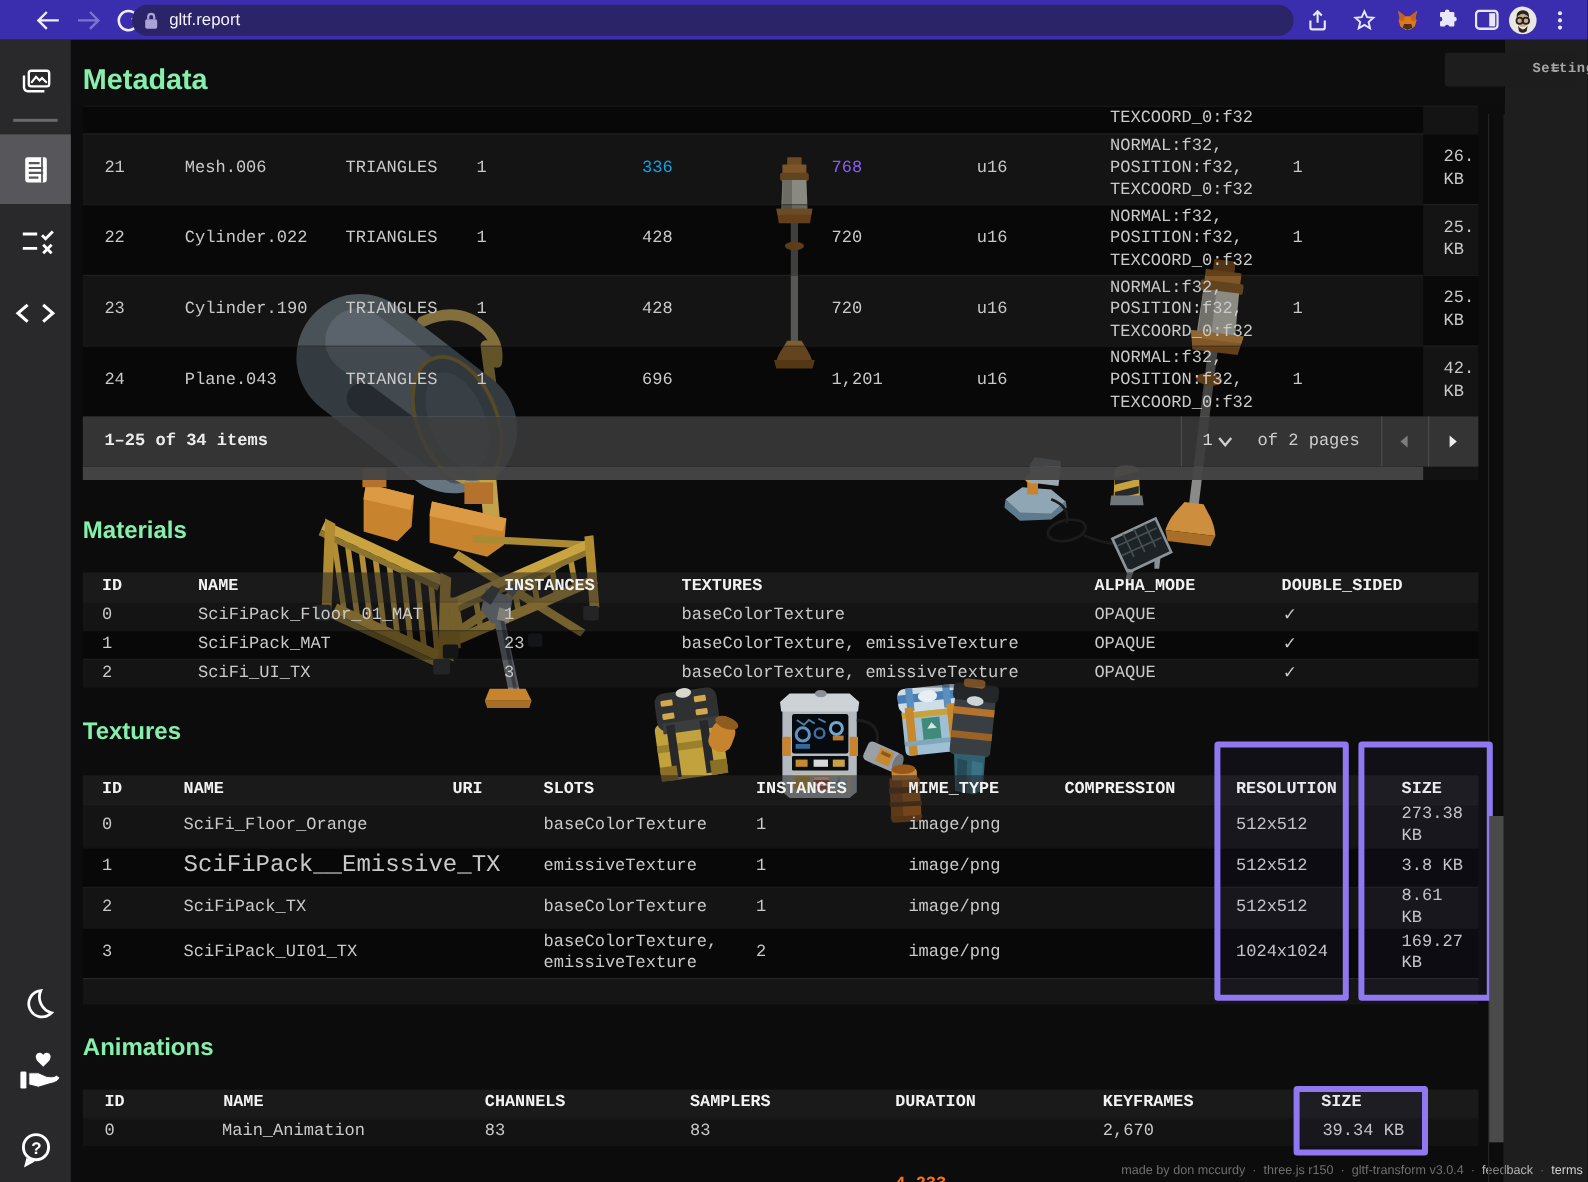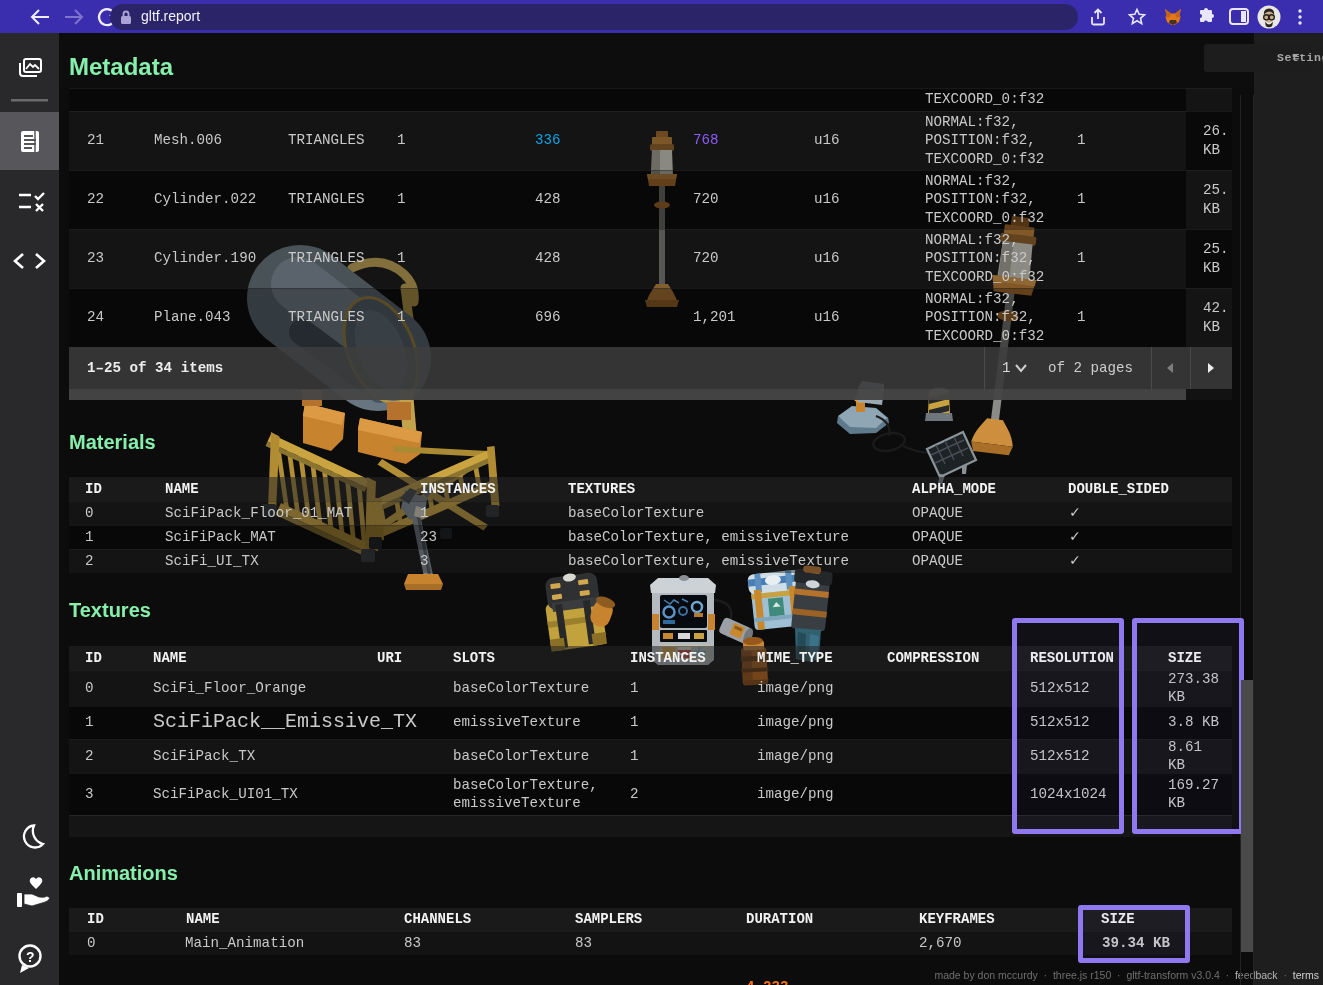--- a/index.html
+++ b/index.html
@@ -391,21 +391,21 @@
 <div class="hcell" style="left:746px;top:910.0px;font-size:14px;line-height:18px;color:#f2f2f2;font-weight:bold;z-index:4;">DURATION</div>
 <div class="hcell" style="left:919px;top:910.0px;font-size:14px;line-height:18px;color:#f2f2f2;font-weight:bold;z-index:4;">KEYFRAMES</div>
 <div class="hcell" style="left:1101px;top:910.0px;font-size:14px;line-height:18px;color:#f2f2f2;font-weight:bold;z-index:4;">SIZE</div>
 <div class="abs" style="left:69px;top:931px;width:1163px;height:24px;background:rgba(26,26,26,0.5);border-top:1px solid rgba(40,40,40,0.4);z-index:4;"></div>
 <div class="cell" style="left:87px;top:933.8px;font-size:14.2px;line-height:18.5px;color:#c9c9c9;z-index:4;">0</div>
 <div class="cell" style="left:185px;top:933.8px;font-size:14.2px;line-height:18.5px;color:#c9c9c9;z-index:4;">Main_Animation</div>
 <div class="cell" style="left:404px;top:933.8px;font-size:14.2px;line-height:18.5px;color:#c9c9c9;z-index:4;">83</div>
 <div class="cell" style="left:575px;top:933.8px;font-size:14.2px;line-height:18.5px;color:#c9c9c9;z-index:4;">83</div>
 <div class="cell" style="left:746px;top:978px;font-size:14.2px;line-height:18.5px;color:#f97316;z-index:4;font-weight:bold;">4.233</div>
 <div class="cell" style="left:919px;top:933.8px;font-size:14.2px;line-height:18.5px;color:#c9c9c9;z-index:4;">2,670</div>
-<div class="cell" style="left:1102px;top:933.8px;font-size:14.2px;line-height:18.5px;color:#c9c9c9;z-index:4;font-weight:bold;">39.34 KB</div>
+<div class="cell" style="left:1102px;top:933.8px;font-size:14.2px;line-height:18.5px;color:#c9c9c9;z-index:4;">39.34 KB</div>
 <div class="abs" style="left:1078px;top:905px;width:112px;height:58px;border:5px solid #8f78f0;border-radius:3px;background:rgba(130,105,240,0.05);z-index:6;"></div>
 <div class="abs sans" style="right:4px;top:969px;font-size:10.5px;color:#6f6f6f;z-index:5;white-space:pre;">made by don mccurdy&nbsp;&nbsp;·&nbsp;&nbsp;three.js r150&nbsp;&nbsp;·&nbsp;&nbsp;gltf-transform v3.0.4&nbsp;&nbsp;·&nbsp;&nbsp;<span style="color:#b4b4b4;">feedback</span>&nbsp;&nbsp;·&nbsp;&nbsp;<span style="color:#d0d0d0;">terms</span></div>
 <div class="abs" style="left:1240px;top:95px;width:14px;height:890px;border-left:1px solid #232323;border-right:1px solid #232323;background:rgba(14,14,14,0.3);z-index:5;"></div>
 <div class="abs" style="left:1241px;top:680px;width:12px;height:272px;background:#4a4a4a;z-index:6;"></div>
 <div class="abs" style="left:0;top:33px;width:59px;height:952px;background:#29292c;z-index:7;">
     <div class="abs" style="left:0;top:79px;width:59px;height:58px;background:#57565a;"></div>
     <svg class="abs" style="left:0;top:0;" width="59" height="952" viewBox="0 0 59 952">
       <g stroke="#fff" stroke-width="2" fill="none">
  <rect x="24" y="26" width="17" height="13" rx="2"></rect>
  <path d="M20 30 v10 a3 3 0 0 0 3 3 h14"></path>

